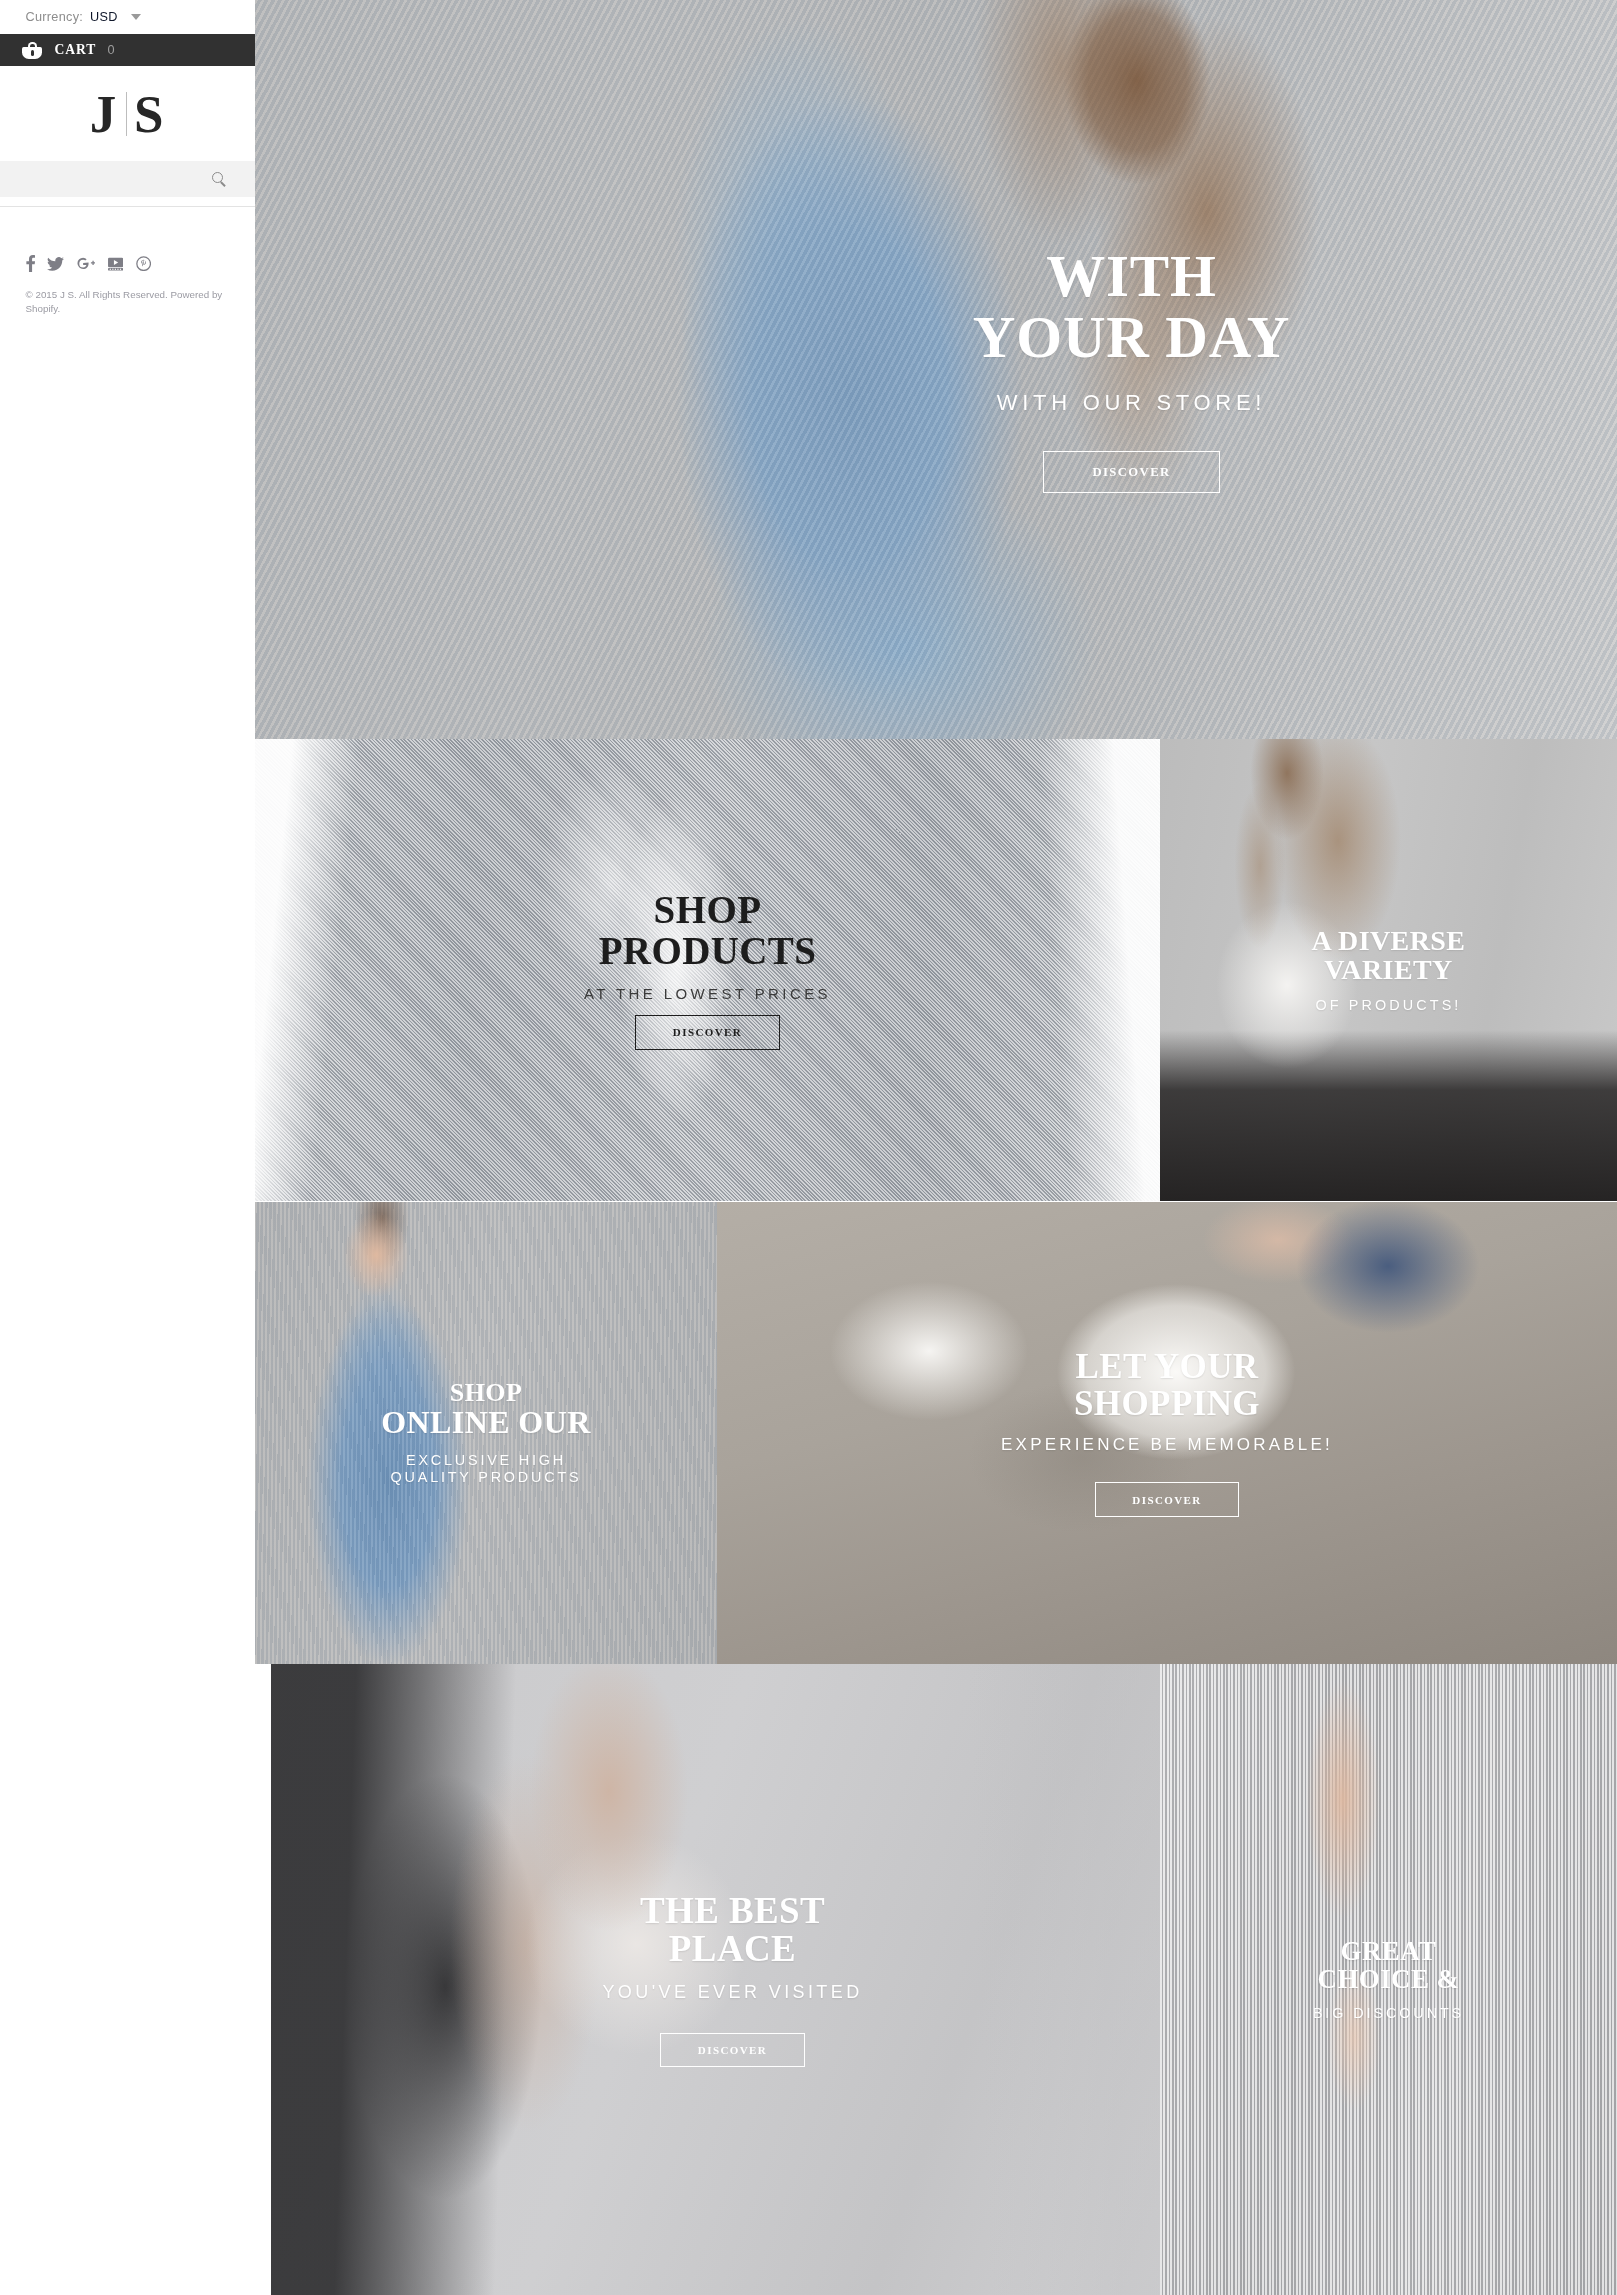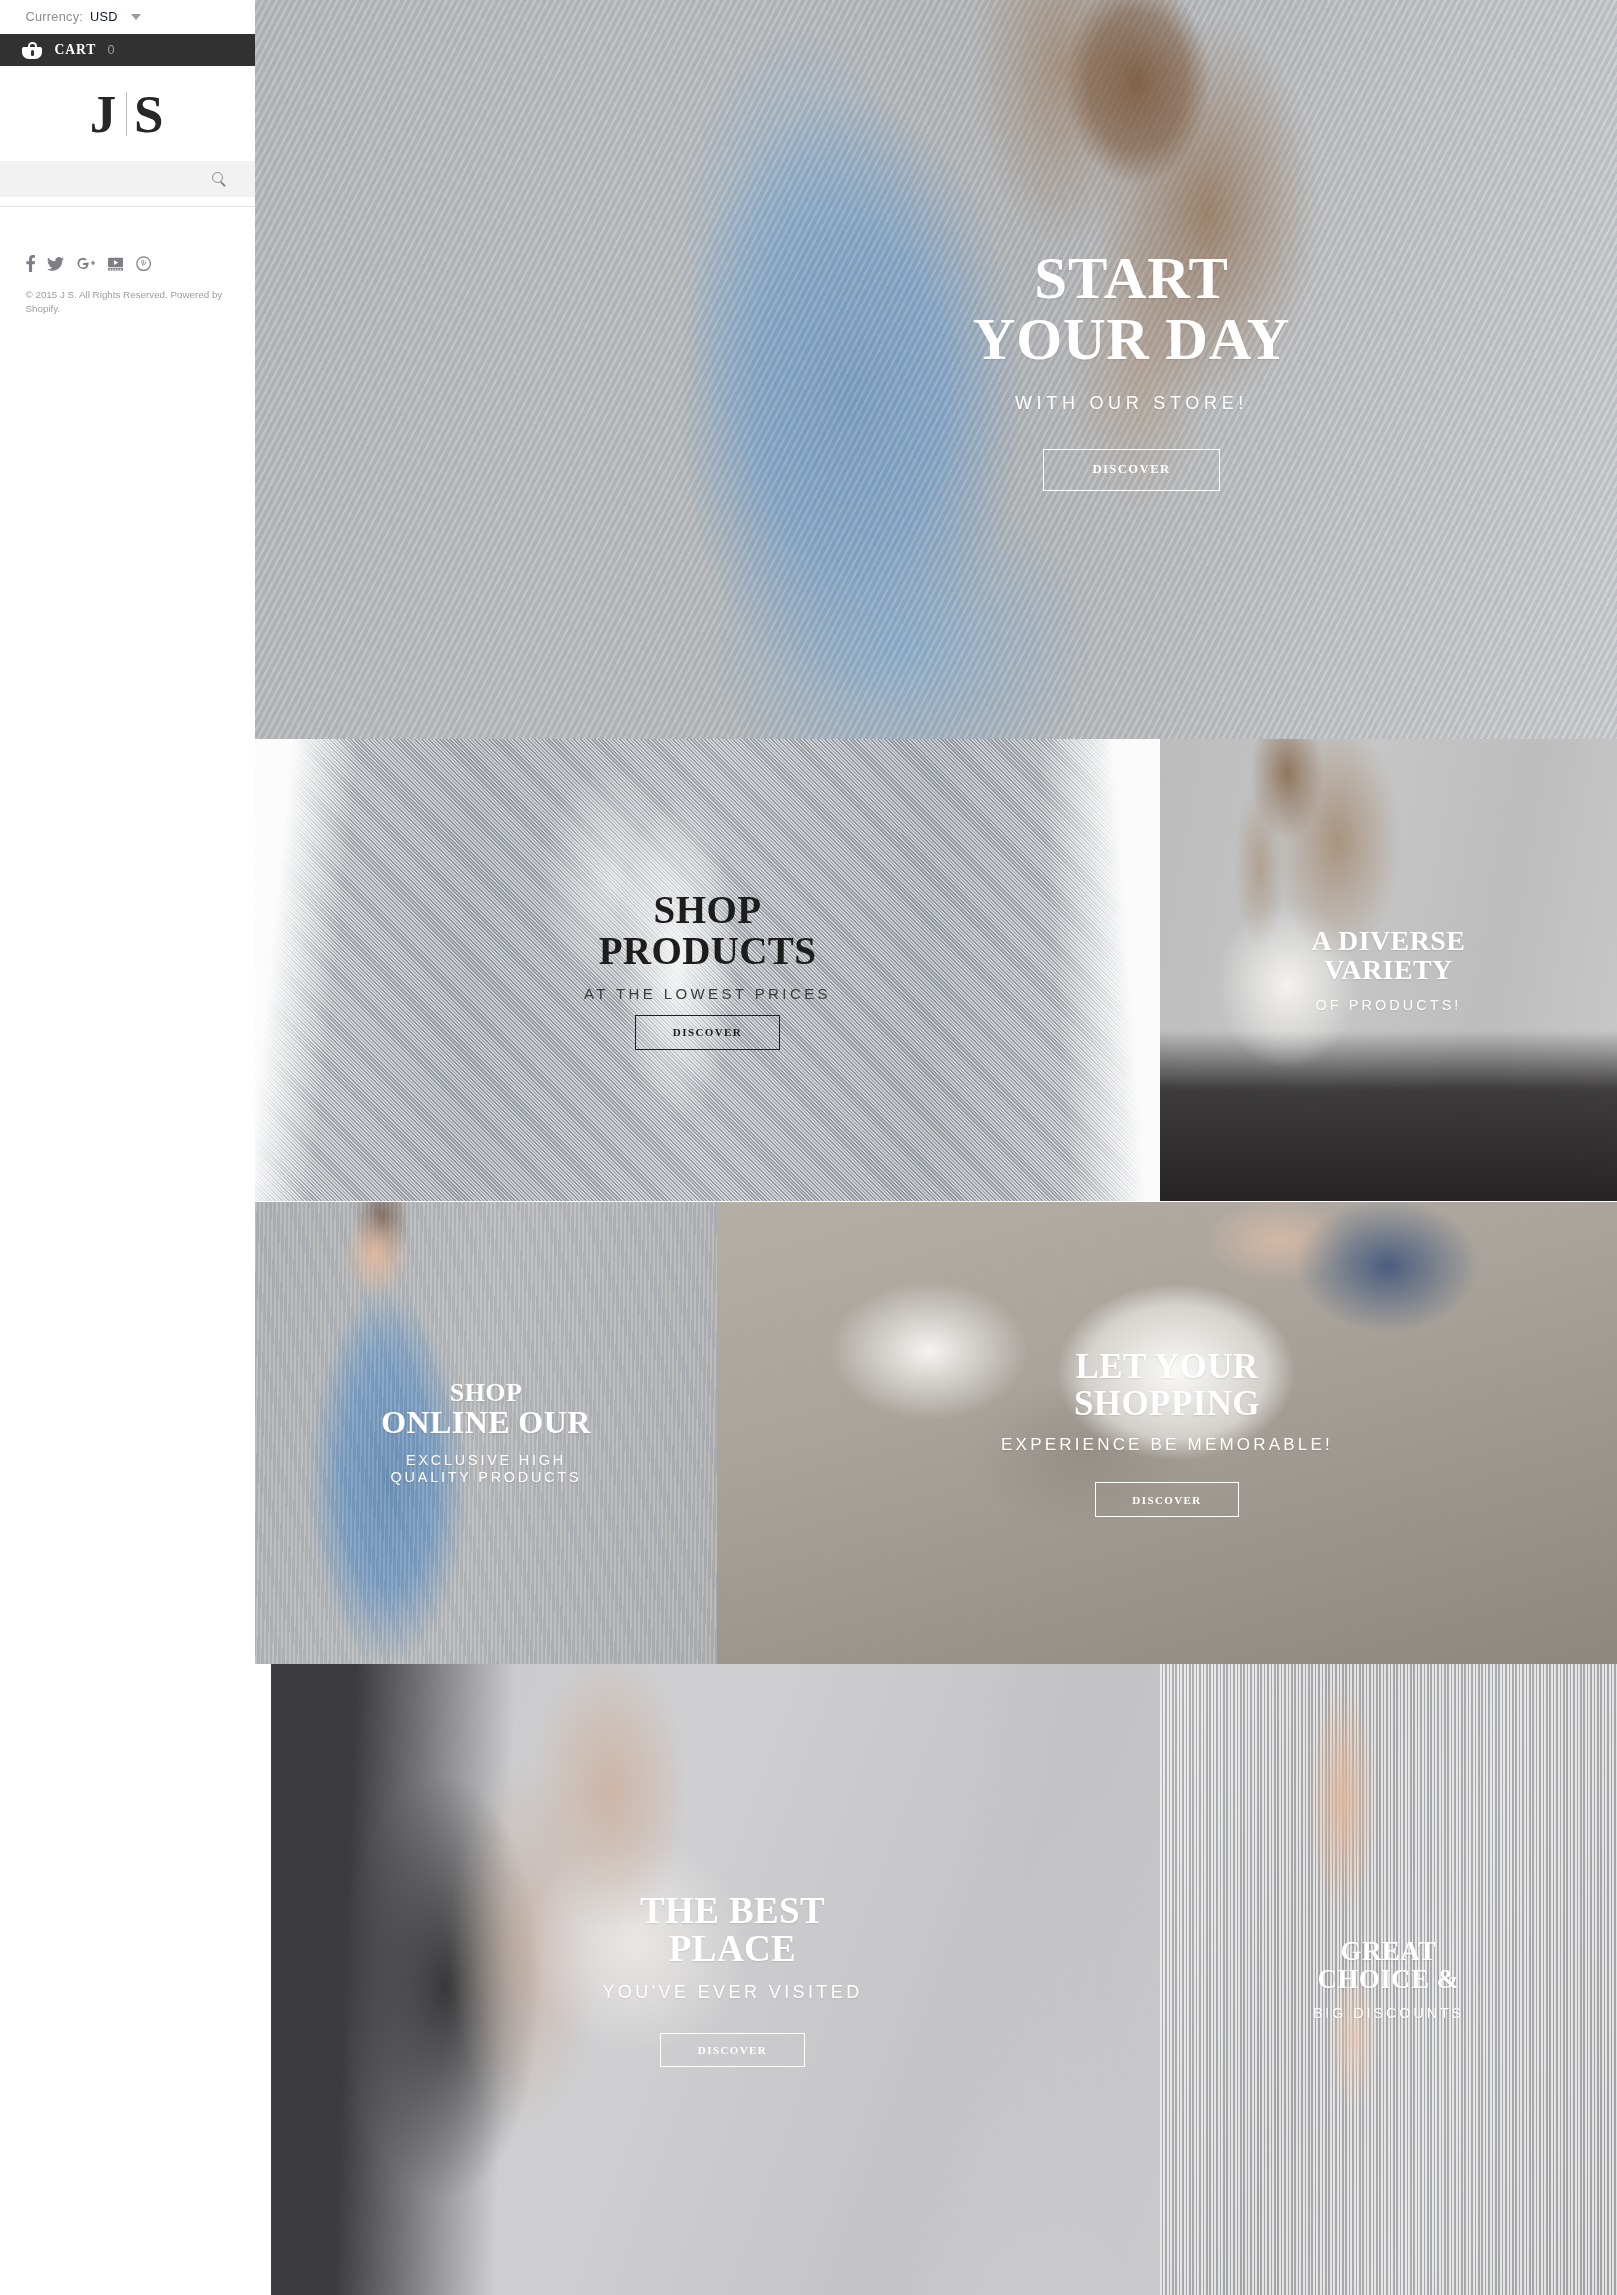--- a/index.html
+++ b/index.html
@@ -216,23 +216,23 @@
     </div>
 
     <div class="copyright">© 2015 J S. All Rights Reserved. Powered by Shopify.</div>
   </aside>
 
   <main class="content">
 
     <section class="panel light" style="left:0; top:0; width:1362px; height:739px;">
       <div class="bg bg-hero"></div>
       <div class="inner" style="padding-left:391px;">
-        <div class="ptitle" style="font-size:59px; letter-spacing:0.8px;">START</div>
+        <div class="ptitle" style="font-size:59px; letter-spacing:0.8px;">WITH</div>
         <div class="ptitle" style="font-size:59px; letter-spacing:0.8px; margin-bottom:22px;">YOUR DAY</div>
-        <div class="psub" style="font-size:18px; letter-spacing:4.7px; margin-bottom:34px;">WITH OUR STORE!</div>
+        <div class="psub" style="font-size:22px; letter-spacing:4.7px; margin-bottom:34px;">WITH OUR STORE!</div>
         <a href="#" class="btn" style="font-size:12.7px; padding:12.7px 48px;">DISCOVER</a>
       </div>
     </section>
 
     <section class="panel dark" style="left:0; top:739px; width:905px; height:462px;">
       <div class="bg bg-suit"></div>
       <div class="inner">
         <div class="ptitle" style="font-size:39px; letter-spacing:0.4px;">SHOP</div>
         <div class="ptitle" style="font-size:39px; letter-spacing:0.4px; margin-bottom:13.6px;">PRODUCTS</div>
         <div class="psub" style="font-size:15px; letter-spacing:3.4px; margin-bottom:12px;">AT THE LOWEST PRICES</div>

